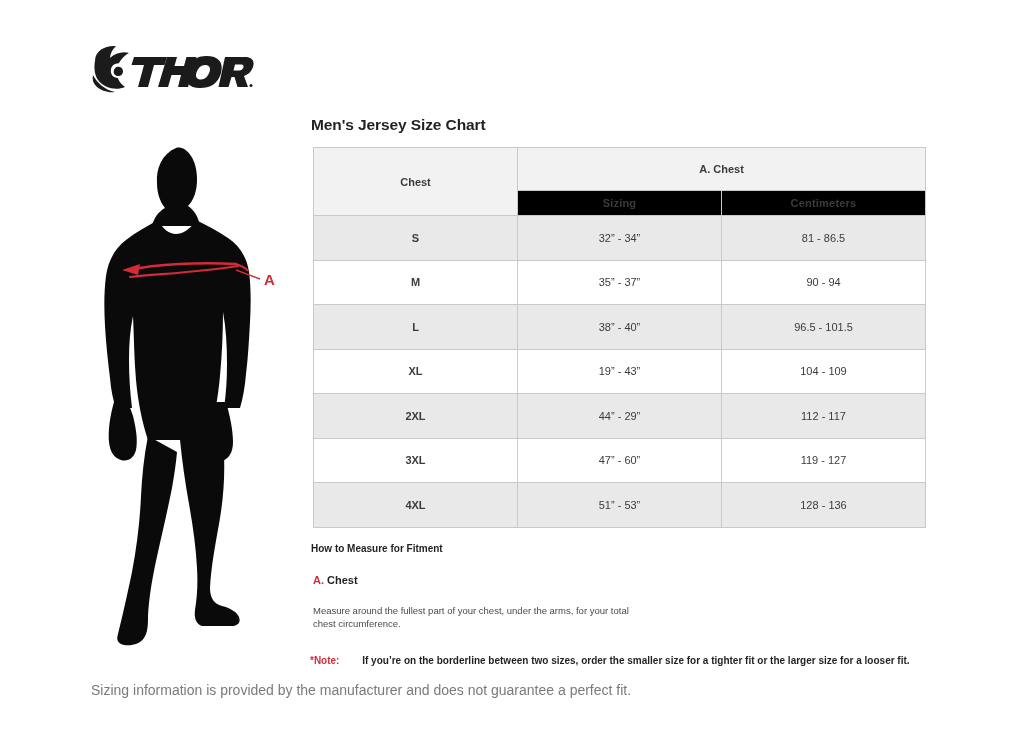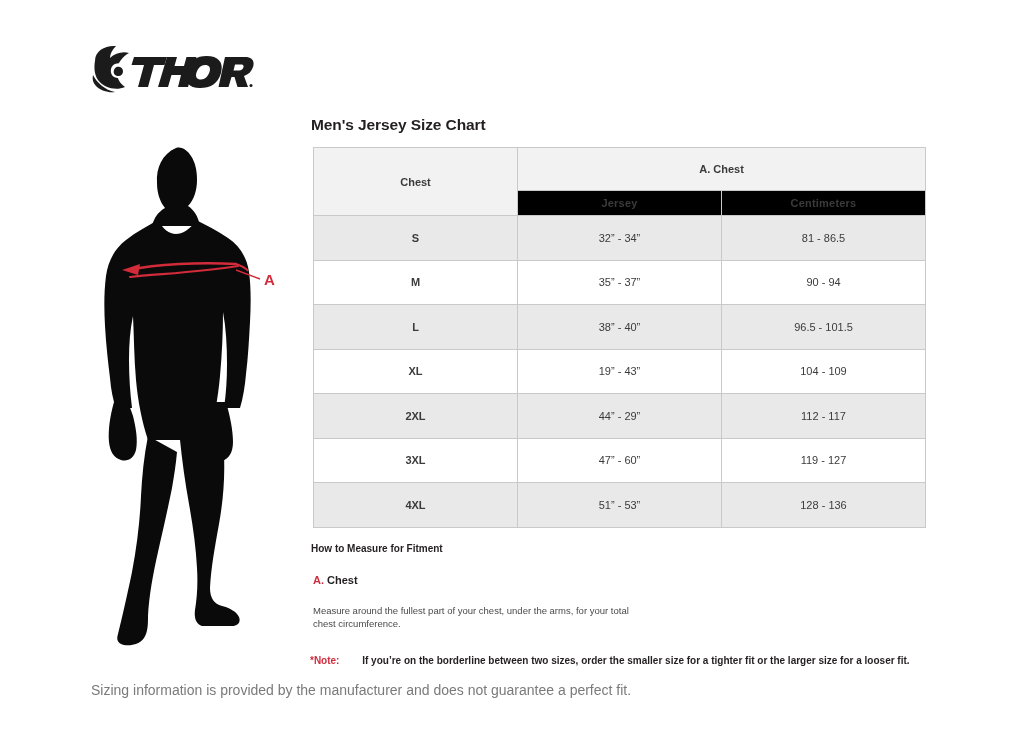--- a/index.html
+++ b/index.html
@@ -250,21 +250,21 @@
     <col class="col-size">
       <col class="col-in">
       <col class="col-cm">
   </colgroup>
   <thead>
     <tr>
       <th class="hd-size" rowspan="2">Chest</th>
       <th class="hd-group" colspan="2">A. Chest</th>
     </tr>
     <tr>
-      <th class="hd-unit">Jersey</th>
+      <th class="hd-unit">Sizing</th>
       <th class="hd-unit">Centimeters</th>
     </tr>
   </thead>
   <tbody id="size-body">
       <tr class="shade">
         <td class="size-cell">S</td>
         <td>32” - 34”</td>
         <td>81 - 86.5</td>
       </tr>
       <tr class="plain">

